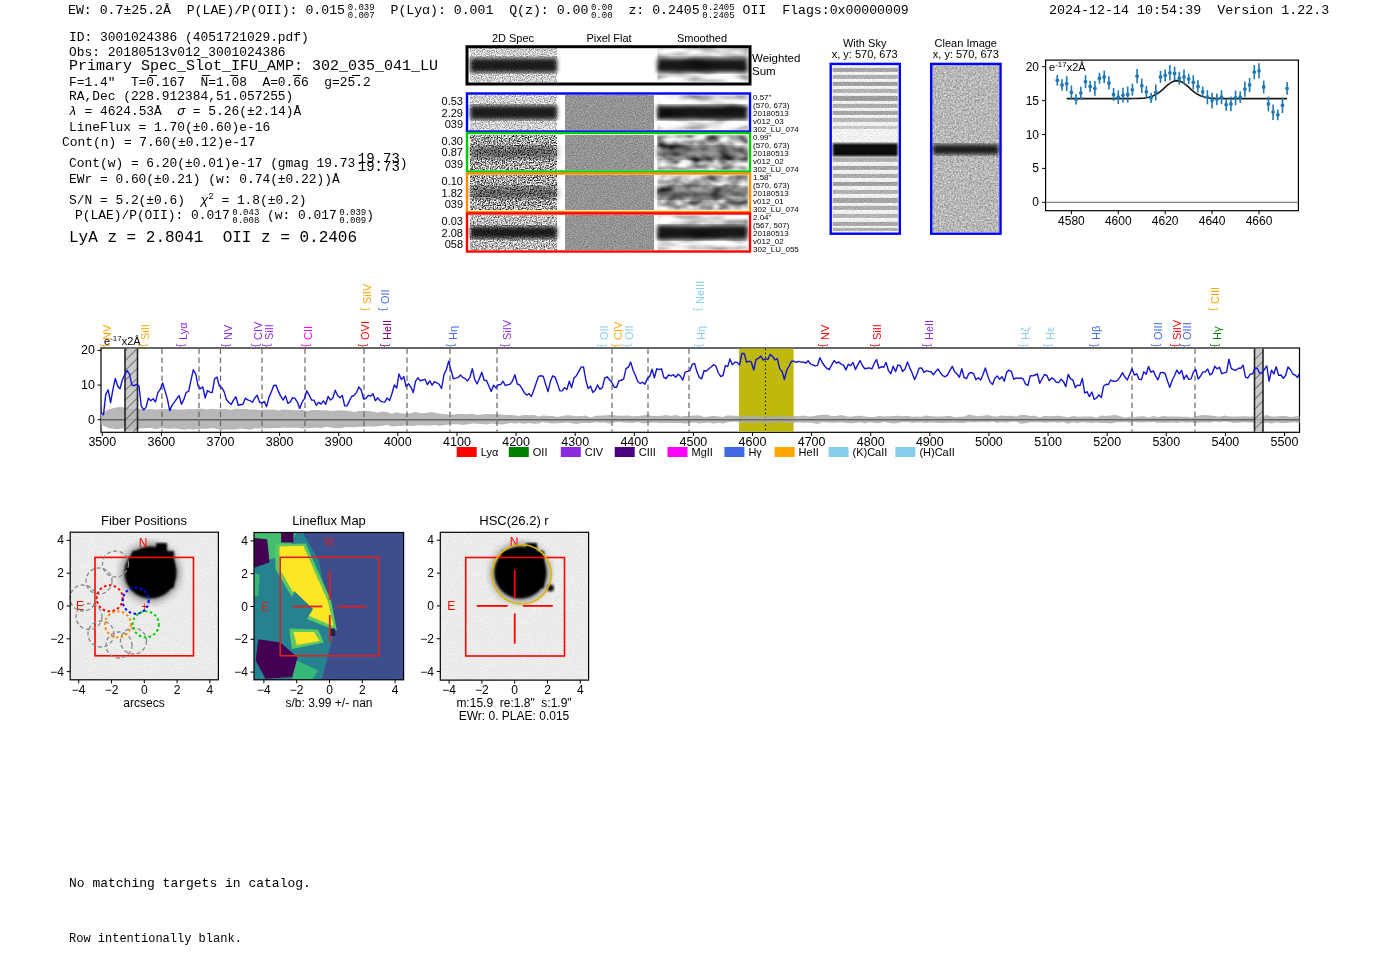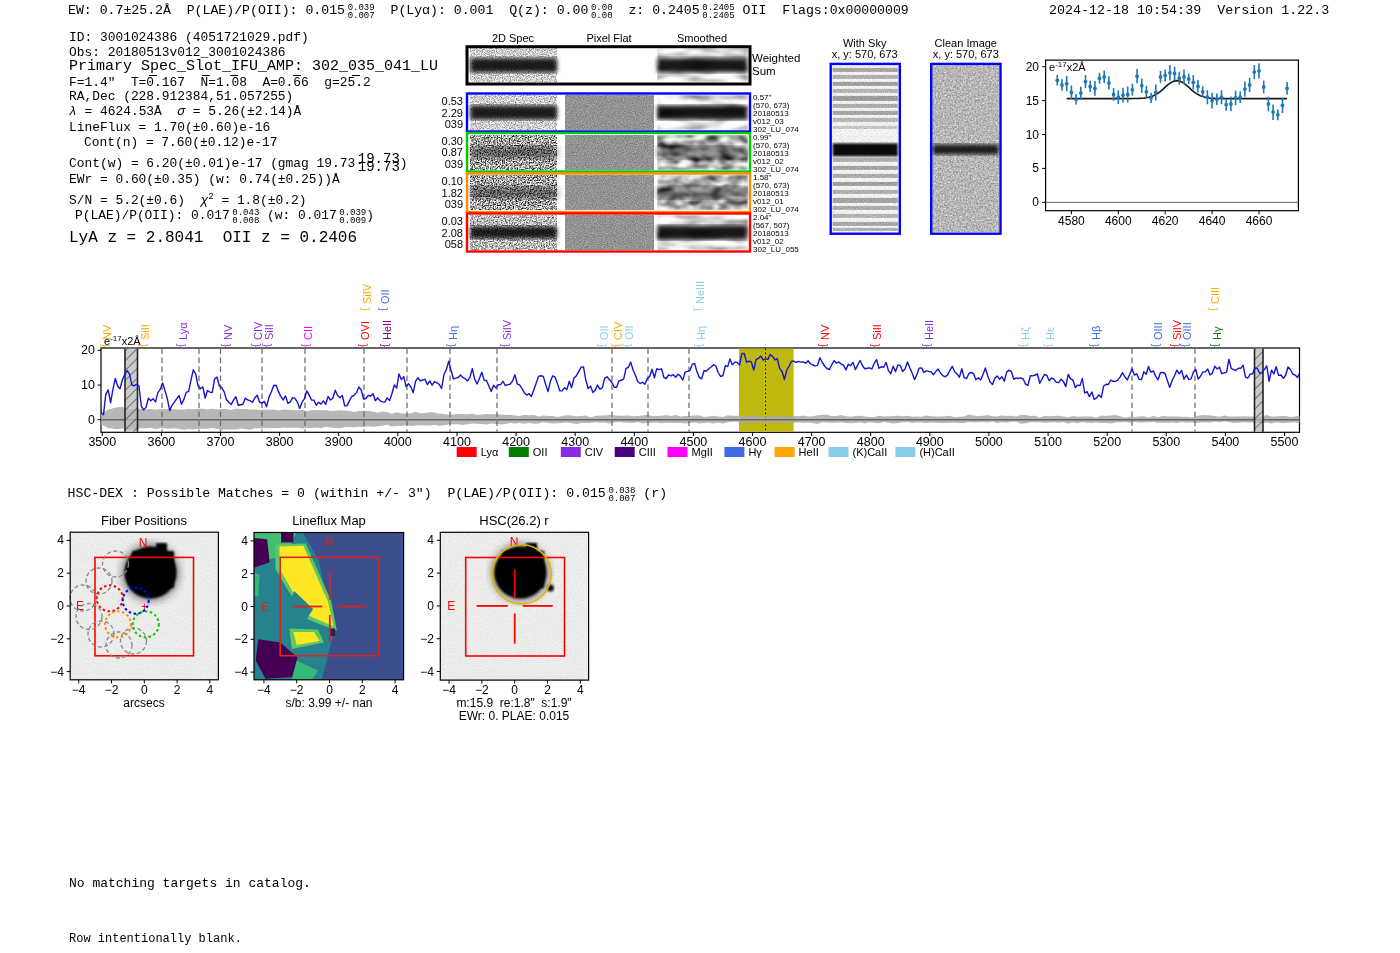--- a/index.html
+++ b/index.html
@@ -3,40 +3,39 @@
 html,body{margin:0;padding:0;background:#fff;width:1400px;height:953px;overflow:hidden}
 #page{position:relative;width:1400px;height:742px;background:#fff;
 font-family:"Liberation Mono",monospace;color:#000}
 .t{position:absolute;white-space:pre;font-size:13.2px;line-height:14px}
 svg{position:absolute;left:0;top:0}
 sup{font-size:9px}
 </style></head><body>
 <div id="page">
 
 <div class="t" style="left:68px;top:4px;font-size:13.2px">EW: 0.7±25.2Å  P(LAE)/P(OII): 0.015 <span style="display:inline-block;vertical-align:-4px;font-size:9px;line-height:8px;letter-spacing:0">0.039<br>0.007</span>  P(Lyα): 0.001  Q(z): 0.00 <span style="display:inline-block;vertical-align:-4px;font-size:9px;line-height:8px;letter-spacing:0">0.00<br>0.00</span>  z: 0.2405 <span style="display:inline-block;vertical-align:-4px;font-size:9px;line-height:8px;letter-spacing:0">0.2405<br>0.2405</span> OII  Flags:0x00000009</div>
-<div class="t" style="left:1049px;top:4px;font-size:13.35px">2024-12-18 10:54:39  Version 1.22.3</div>
+<div class="t" style="left:1049px;top:4px;font-size:13.35px">2024-12-14 10:54:39  Version 1.22.3</div>
 <div class="t" style="left:69px;top:30.700000000000003px;font-size:12.9px">ID: 3001024386 (4051721029.pdf)</div>
 <div class="t" style="left:69px;top:46.1px;font-size:12.9px">Obs: 20180513v012_3001024386</div>
 <div class="t" style="left:69px;top:60.3px;font-size:15px">Primary Spec_Slot_IFU_AMP: 302_035_041_LU</div>
 <div class="t" style="left:69px;top:75.7px;font-size:12.9px">F=1.4"  T=0.167  N=1.08  A=0.66  g=25.2</div>
 <div class="t" style="left:69px;top:89.8px;font-size:12.9px">RA,Dec (228.912384,51.057255)</div>
 <div class="t" style="left:69px;top:105.3px;font-size:12.9px"><i>λ</i> = 4624.53Å  <i>σ</i> = 5.26(±2.14)Å</div>
 <div class="t" style="left:69px;top:121.4px;font-size:12.9px">LineFlux = 1.70(±0.60)e-16</div>
-<div class="t" style="left:84px;top:136.1px;font-size:12.9px">Cont(n) = 7.60(±0.12)e-17</div>
+<div class="t" style="left:62px;top:136.1px;font-size:12.9px">Cont(n) = 7.60(±0.12)e-17</div>
 <div class="t" style="left:69px;top:154.6px;font-size:12.9px">Cont(w) = 6.20(±0.01)e-17 (gmag 19.73 <span style="display:inline-block;vertical-align:-4px;font-size:14px;line-height:8px;letter-spacing:0">19.73<br>19.73</span>)</div>
-<div class="t" style="left:69px;top:173.4px;font-size:12.9px">EWr = 0.60(±0.35) (w: 0.74(±0.25))Å</div>
+<div class="t" style="left:69px;top:173.4px;font-size:12.9px">EWr = 0.60(±0.21) (w: 0.74(±0.22))Å</div>
 <div class="t" style="left:69px;top:190.1px;font-size:12.9px">S/N = 5.2(±0.6)  <i>χ</i><sup>2</sup> = 1.8(±0.2)</div>
 <div class="t" style="left:75px;top:208.6px;font-size:12.9px">P(LAE)/P(OII): 0.017 <span style="display:inline-block;vertical-align:-4px;font-size:9px;line-height:8px;letter-spacing:0">0.043<br>0.008</span> (w: 0.017 <span style="display:inline-block;vertical-align:-4px;font-size:9px;line-height:8px;letter-spacing:0">0.039<br>0.009</span>)</div>
 <div class="t" style="left:69px;top:231px;font-size:16px">LyA z = 2.8041  OII z = 0.2406</div>
 <div style="position:absolute;left:149px;top:75px;width:8px;height:1.3px;background:#000"></div>
 <div style="position:absolute;left:202px;top:75px;width:8px;height:1.3px;background:#000"></div>
 <div style="position:absolute;left:230px;top:75px;width:8px;height:1.3px;background:#000"></div>
 <div style="position:absolute;left:293px;top:75px;width:8px;height:1.3px;background:#000"></div>
 <div style="position:absolute;left:352px;top:75px;width:8px;height:1.3px;background:#000"></div>
-<div class="t" style="left:67.6px;top:487px;font-size:13.2px">HSC-DEX : Possible Matches = 0 (within +/- 3")  P(LAE)/P(OII): 0.015 <span style="display:inline-block;vertical-align:-4px;font-size:9px;line-height:8px;letter-spacing:0">0.038<br>0.007</span> (r)</div>
 <div class="t" style="left:69px;top:877px;font-size:13px">No matching targets in catalog.</div>
 <div class="t" style="left:69px;top:932px;font-size:12px">Row intentionally blank.</div>
 <svg width="1400" height="953" viewBox="0 0 1400 953" font-family="Liberation Sans, sans-serif">
 <defs>
 <filter id="nfine" x="0" y="0" width="100%" height="100%" color-interpolation-filters="sRGB">
   <feTurbulence type="fractalNoise" baseFrequency="0.85" numOctaves="2" seed="4"></feTurbulence>
   <feColorMatrix type="saturate" values="0"></feColorMatrix>
   <feComponentTransfer>
             <feFuncR type="linear" slope="1.5" intercept="0.06"></feFuncR>
   <feFuncG type="linear" slope="1.5" intercept="0.06"></feFuncG>

